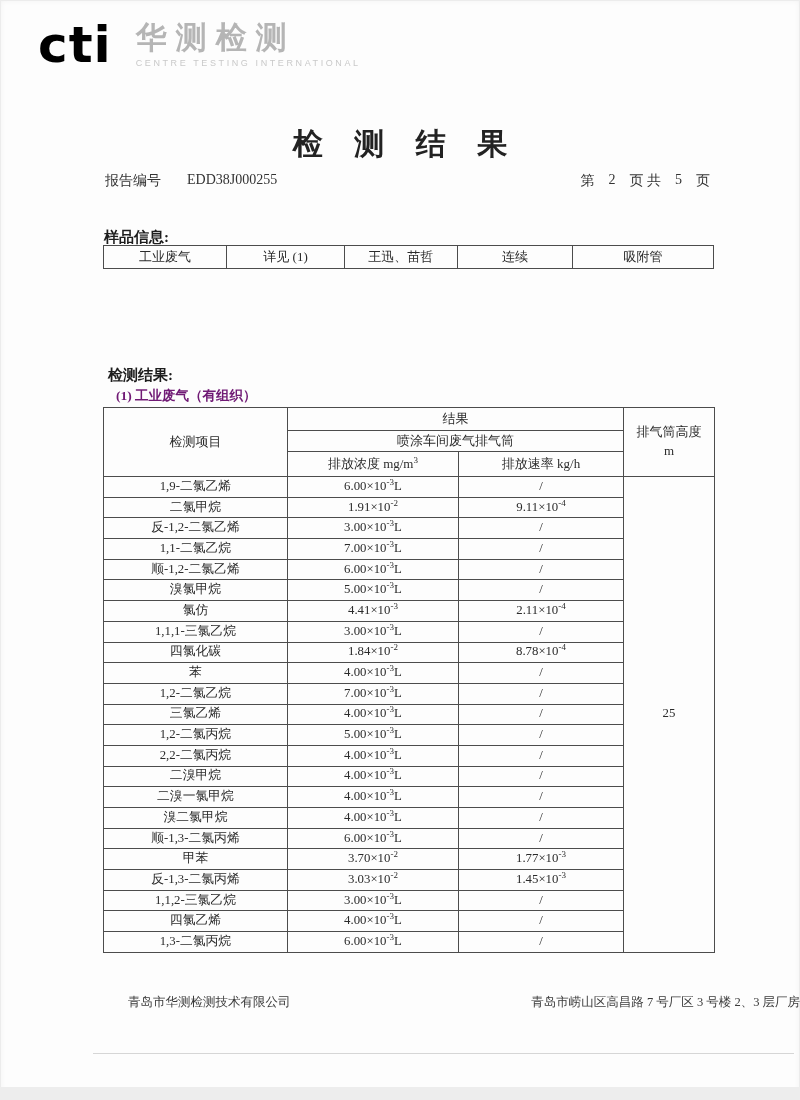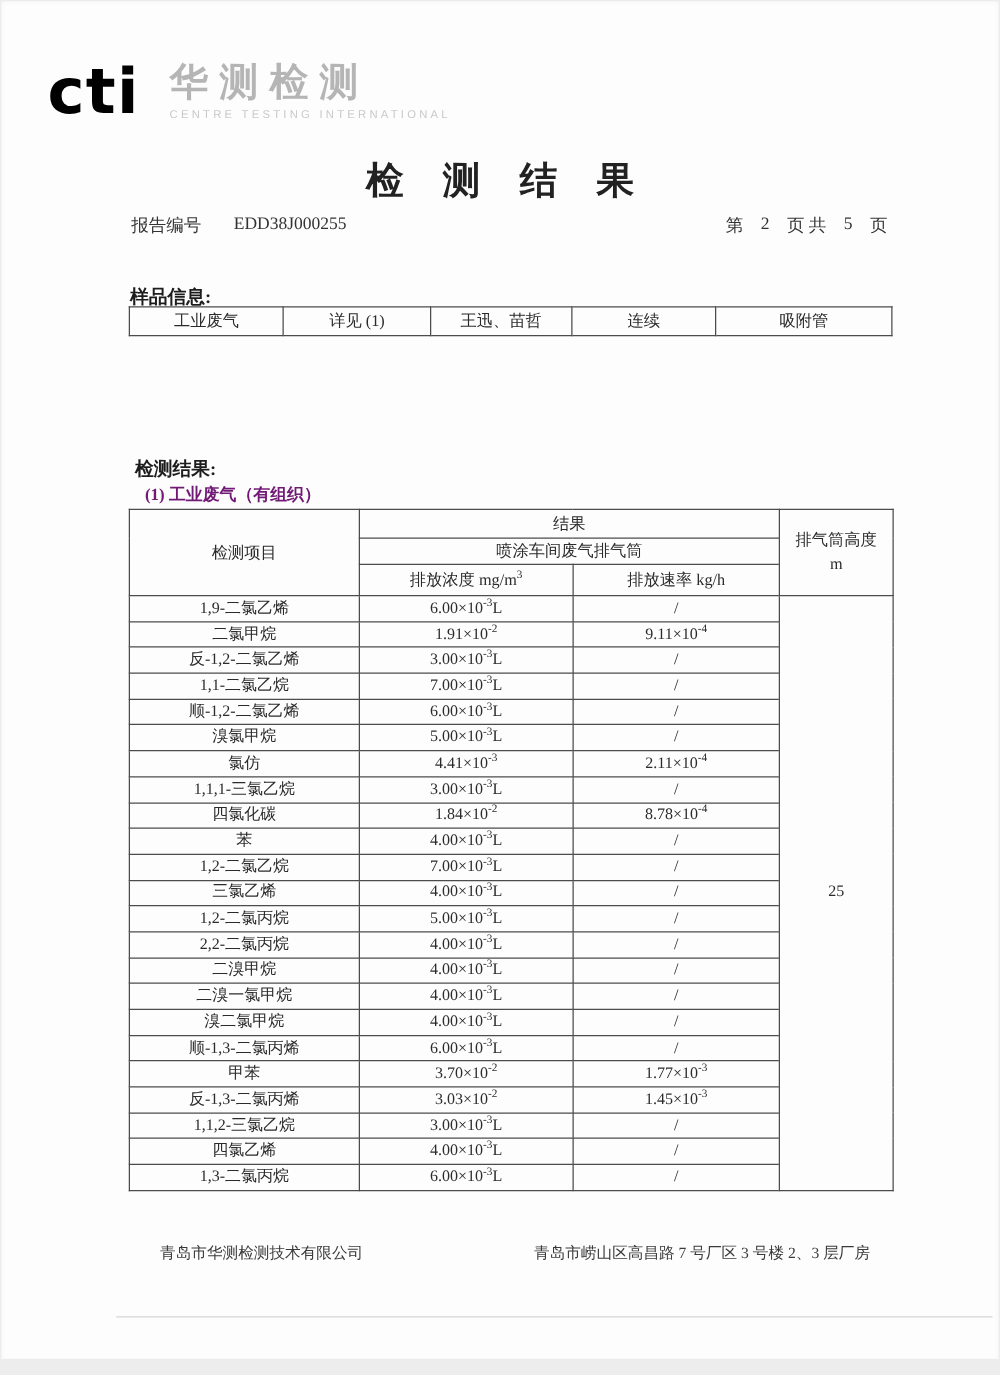--- a/index.html
+++ b/index.html
@@ -13,21 +13,21 @@
     color:#2b2b2b;
     overflow:hidden;
   }
   
   .logo{position:absolute;top:22px;left:38px;display:flex;align-items:flex-end;}
   .logo-mark{
     font-family:"DejaVu Sans","Liberation Sans",sans-serif;
     font-weight:900;font-size:50px;line-height:.95;
     color:#000000;letter-spacing:1px;
   }
-  .logo-right{display:flex;flex-direction:column;margin-left:24px;padding-bottom:2px;margin-top:28px;}
+  .logo-right{display:flex;flex-direction:column;margin-left:24px;padding-bottom:2px;}
   .logo-cn{
     font-size:31px;font-weight:700;color:#b5b5b5;letter-spacing:9px;line-height:1.05;
   }
   .logo-en{
     font-family:"Liberation Sans","DejaVu Sans",sans-serif;
     font-size:9px;color:#c9c9c9;letter-spacing:2.6px;margin-top:3px;
   }
   
   .doc-title{
     position:absolute;top:124px;left:0;width:100%;
@@ -58,21 +58,21 @@
   .results-table tbody td{height:19.7px;font-size:12.8px;}
   .results-table sup{font-size:9px;line-height:0;}
   .height-head{line-height:1.45;white-space:normal;}
   .stack-val{font-size:13px;}
   
   .footer-company{
     position:absolute;top:994px;left:0;width:800px;
     font-size:12.5px;color:#3a3a3a;display:flex;
   }
   .footer-company .company{margin-left:128px;}
-  .footer-company .address{margin-left:auto;margin-right:104px;}
+  .footer-company .address{margin-left:auto;}
   .bottom-rule{position:absolute;top:1053px;left:93px;right:6px;height:1px;background:#d6d6d6;}
   .bottom-bar{
     position:absolute;top:1059px;left:30px;right:18px;
     display:flex;justify-content:space-between;
     font-family:"Liberation Sans","DejaVu Sans",sans-serif;
     font-size:10px;color:#c2c2c2;letter-spacing:.2px;
   }
   .bottom-band{position:absolute;bottom:0;left:0;width:100%;height:13px;background:#ededed;}
 </style>
 </head>

